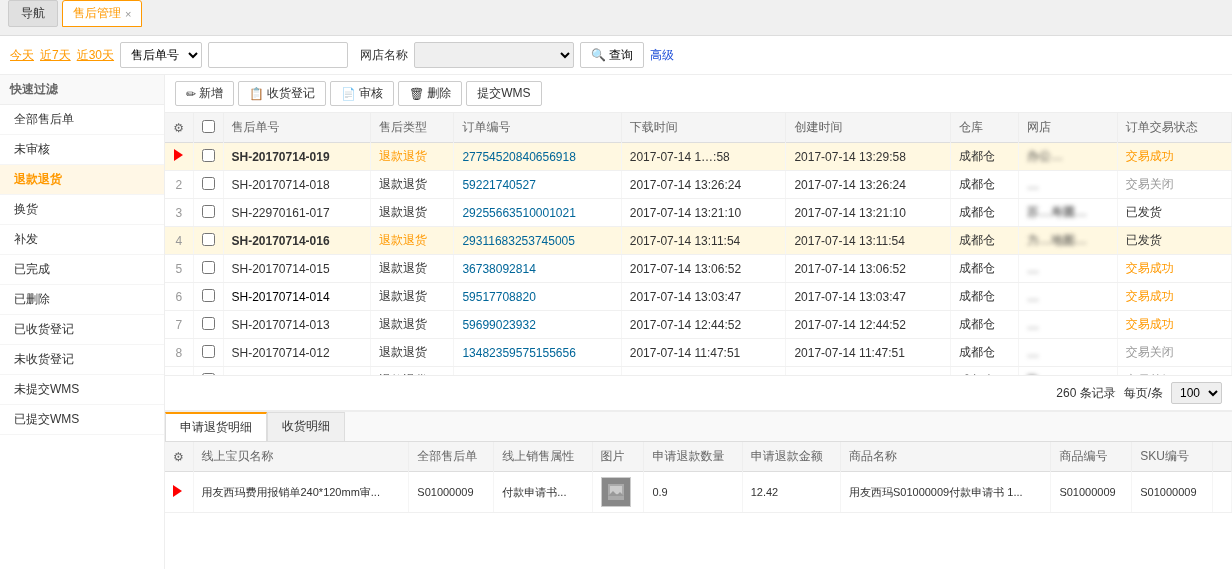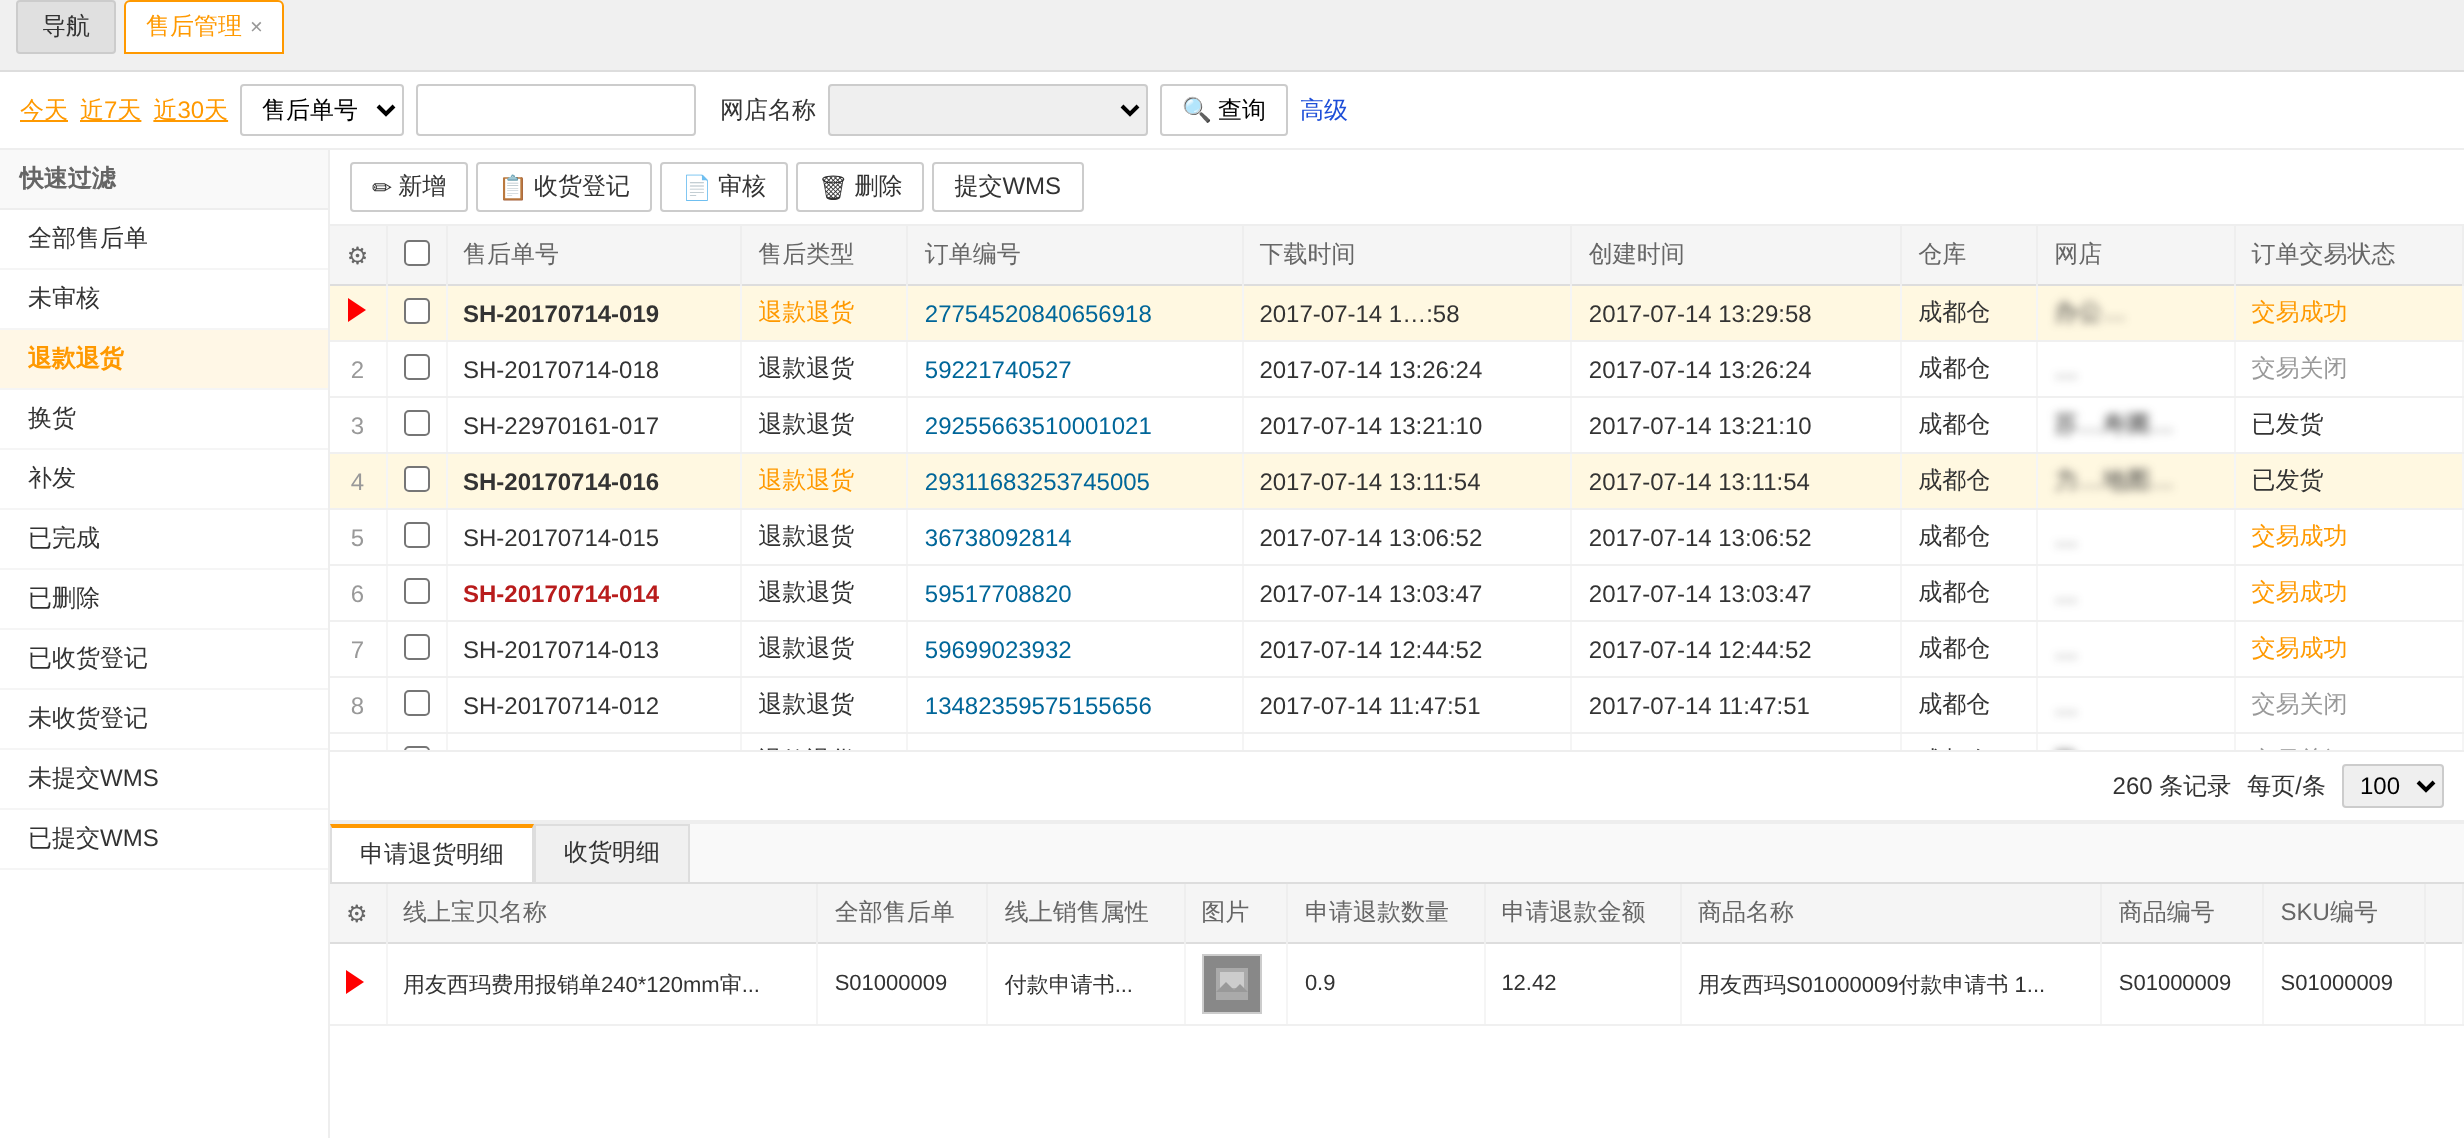--- a/index.html
+++ b/index.html
@@ -390,21 +390,21 @@
     <td style="color:#069">36738092814</td>
     <td>2017-07-14 13:06:52</td>
     <td>2017-07-14 13:06:52</td>
     <td>成都仓</td>
     <td><span class="semi-blurred">…</span></td>
     <td style="color:#f90">交易成功</td>
   </tr>
             <tr>
     <td class="row-num">6</td>
     <td class="checkbox-cell"><input type="checkbox" style=""></td>
-    <td style="color:#b91c1c;font-weight:bold">SH-20170714-014</td>
+    <td style="color:#000000;font-weight:normal">SH-20170714-014</td>
     <td style="color:#333">退款退货</td>
     <td style="color:#069">59517708820</td>
     <td>2017-07-14 13:03:47</td>
     <td>2017-07-14 13:03:47</td>
     <td>成都仓</td>
     <td><span class="semi-blurred">…</span></td>
     <td style="color:#f90">交易成功</td>
   </tr>
             <tr>
     <td class="row-num">7</td>

